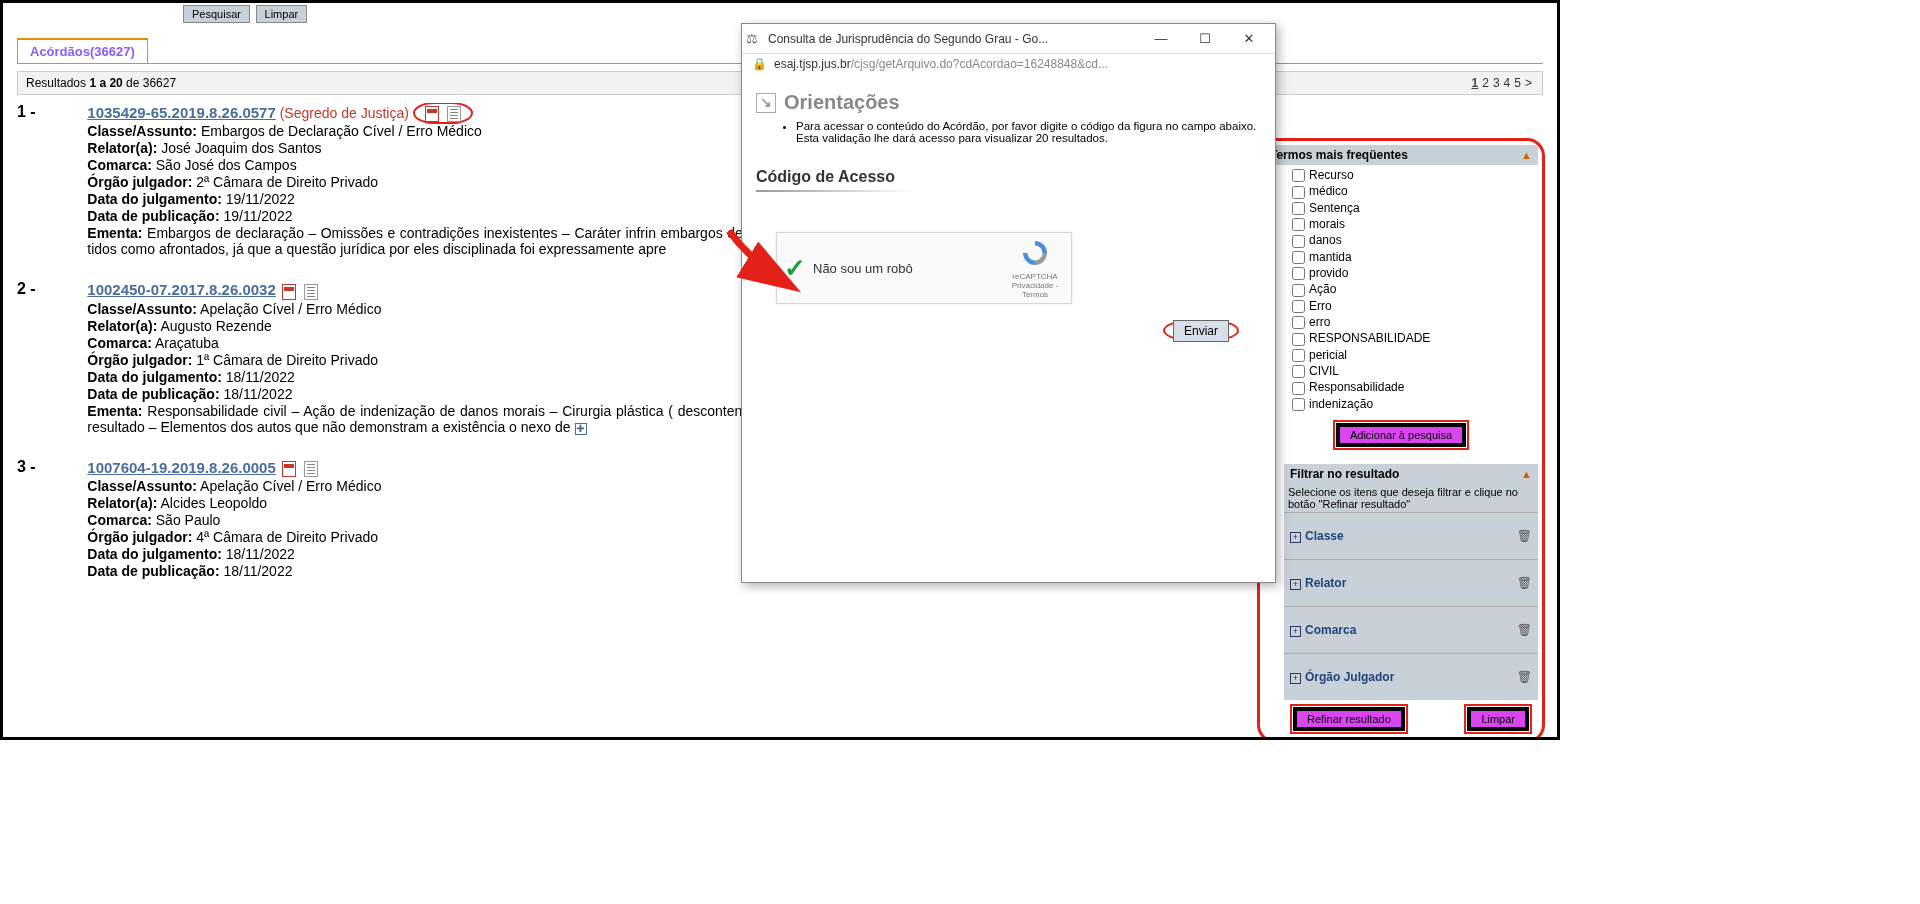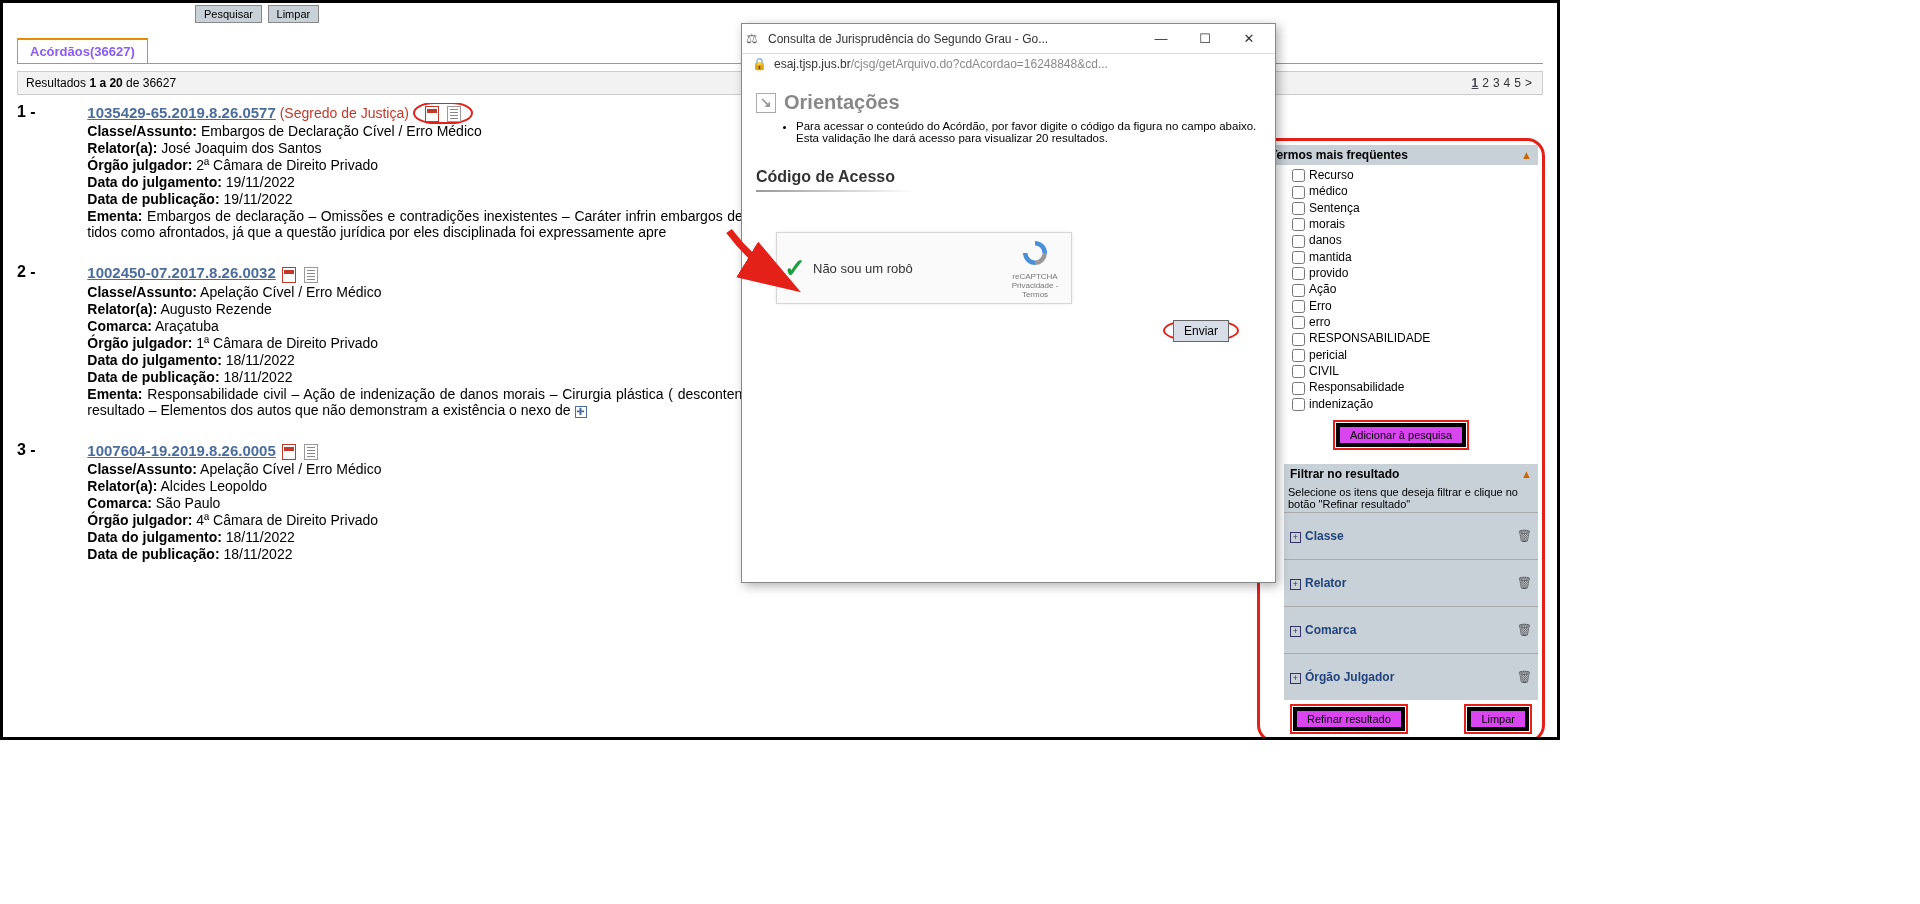--- a/index.html
+++ b/index.html
@@ -1,17 +1,17 @@
 <!DOCTYPE html>
 <html><head>
 <meta charset="utf-8">
 <style>
 * { margin: 0; padding: 0; box-sizing: border-box; }
 body { font-family: Verdana, Arial, sans-serif; font-size: 13px; background: #fff; color: #000; position: relative; width: 1560px; height: 740px; border: 3px solid #000; overflow: hidden; }
-.top-buttons { position: absolute; top: 2px; left: 192px; }
+.top-buttons { position: absolute; top: 2px; left: 180px; }
 .top-buttons button { font-size: 11px; padding: 2px 8px; background: #c8d0d8; border: 1px solid #888; cursor: pointer; margin-right: 2px; }
 .tab-row { position: absolute; top: 35px; left: 14px; border-bottom: 1px solid #999; width: calc(100% - 28px); }
 .tab { display: inline-block; background: #fff; border: 1px solid #999; border-bottom: none; padding: 4px 12px; font-weight: bold; color: #8b5cf6; border-top: 2px solid #e58c00; }
 .results-bar { position: absolute; top: 68px; left: 14px; right: 14px; background: #f2f2f2; border: 1px solid #ccc; padding: 4px 8px; display: flex; justify-content: space-between; font-size: 12px; }
 .results-bar .pages a, .results-bar .pages span { margin: 0 2px; text-decoration: none; color: #333; font-size: 12px; }
 .results-bar .pages .current { font-weight: bold; text-decoration: underline; color: #445; }
 .content { position: absolute; top: 100px; left: 14px; right: 290px; bottom: 4px; overflow: hidden; }
 .result { margin-bottom: 22px; }
 .result-num { font-weight: bold; font-size: 16px; display: inline-block; vertical-align: top; margin-right: 8px; }
 .result-body { display: inline-block; width: calc(100% - 60px); padding-left: 40px; }
@@ -95,20 +95,21 @@
 
 <div class="content" id="results-list">
     <div class="result">
     <span class="result-num">1 -</span>
     <div class="result-body">
       <div class="field-line">
         <a href="#" class="case-number">1035429-65.2019.8.26.0577</a> <span class="segredo">(Segredo de Justiça)</span> <span class="red-circle"><span class="icon-pdf"></span> <span class="icon-doc"></span></span>
       </div>
       <div class="field-line"><span class="field-label">Classe/Assunto:</span> Embargos de Declaração Cível / Erro Médico</div>
       <div class="field-line"><span class="field-label">Relator(a):</span> José Joaquim dos Santos</div>
+      <div class="field-line"><span class="field-label">Comarca:</span> São José dos Campos</div>
       <div class="field-line"><span class="field-label">Órgão julgador:</span> 2ª Câmara de Direito Privado</div>
       <div class="field-line"><span class="field-label">Data do julgamento:</span> 19/11/2022</div>
       <div class="field-line"><span class="field-label">Data de publicação:</span> 19/11/2022</div>
       <div class="field-line ementa-text"><span class="field-label">Ementa:</span> Embargos de declaração – Omissões e contradições inexistentes – Caráter infrin embargos de declaração, que não é a via adequada para tanto – Prequestionamento – Des tidos como afrontados, já que a questão jurídica por eles disciplinada foi expressamente apre</div>
     </div></div>
     <div class="result">
     <span class="result-num">2 -</span>
     <div class="result-body">
       <div class="field-line">
         <a href="#" class="case-number">1002450-07.2017.8.26.0032</a> <span class="icon-pdf"></span> <span class="icon-doc"></span>

